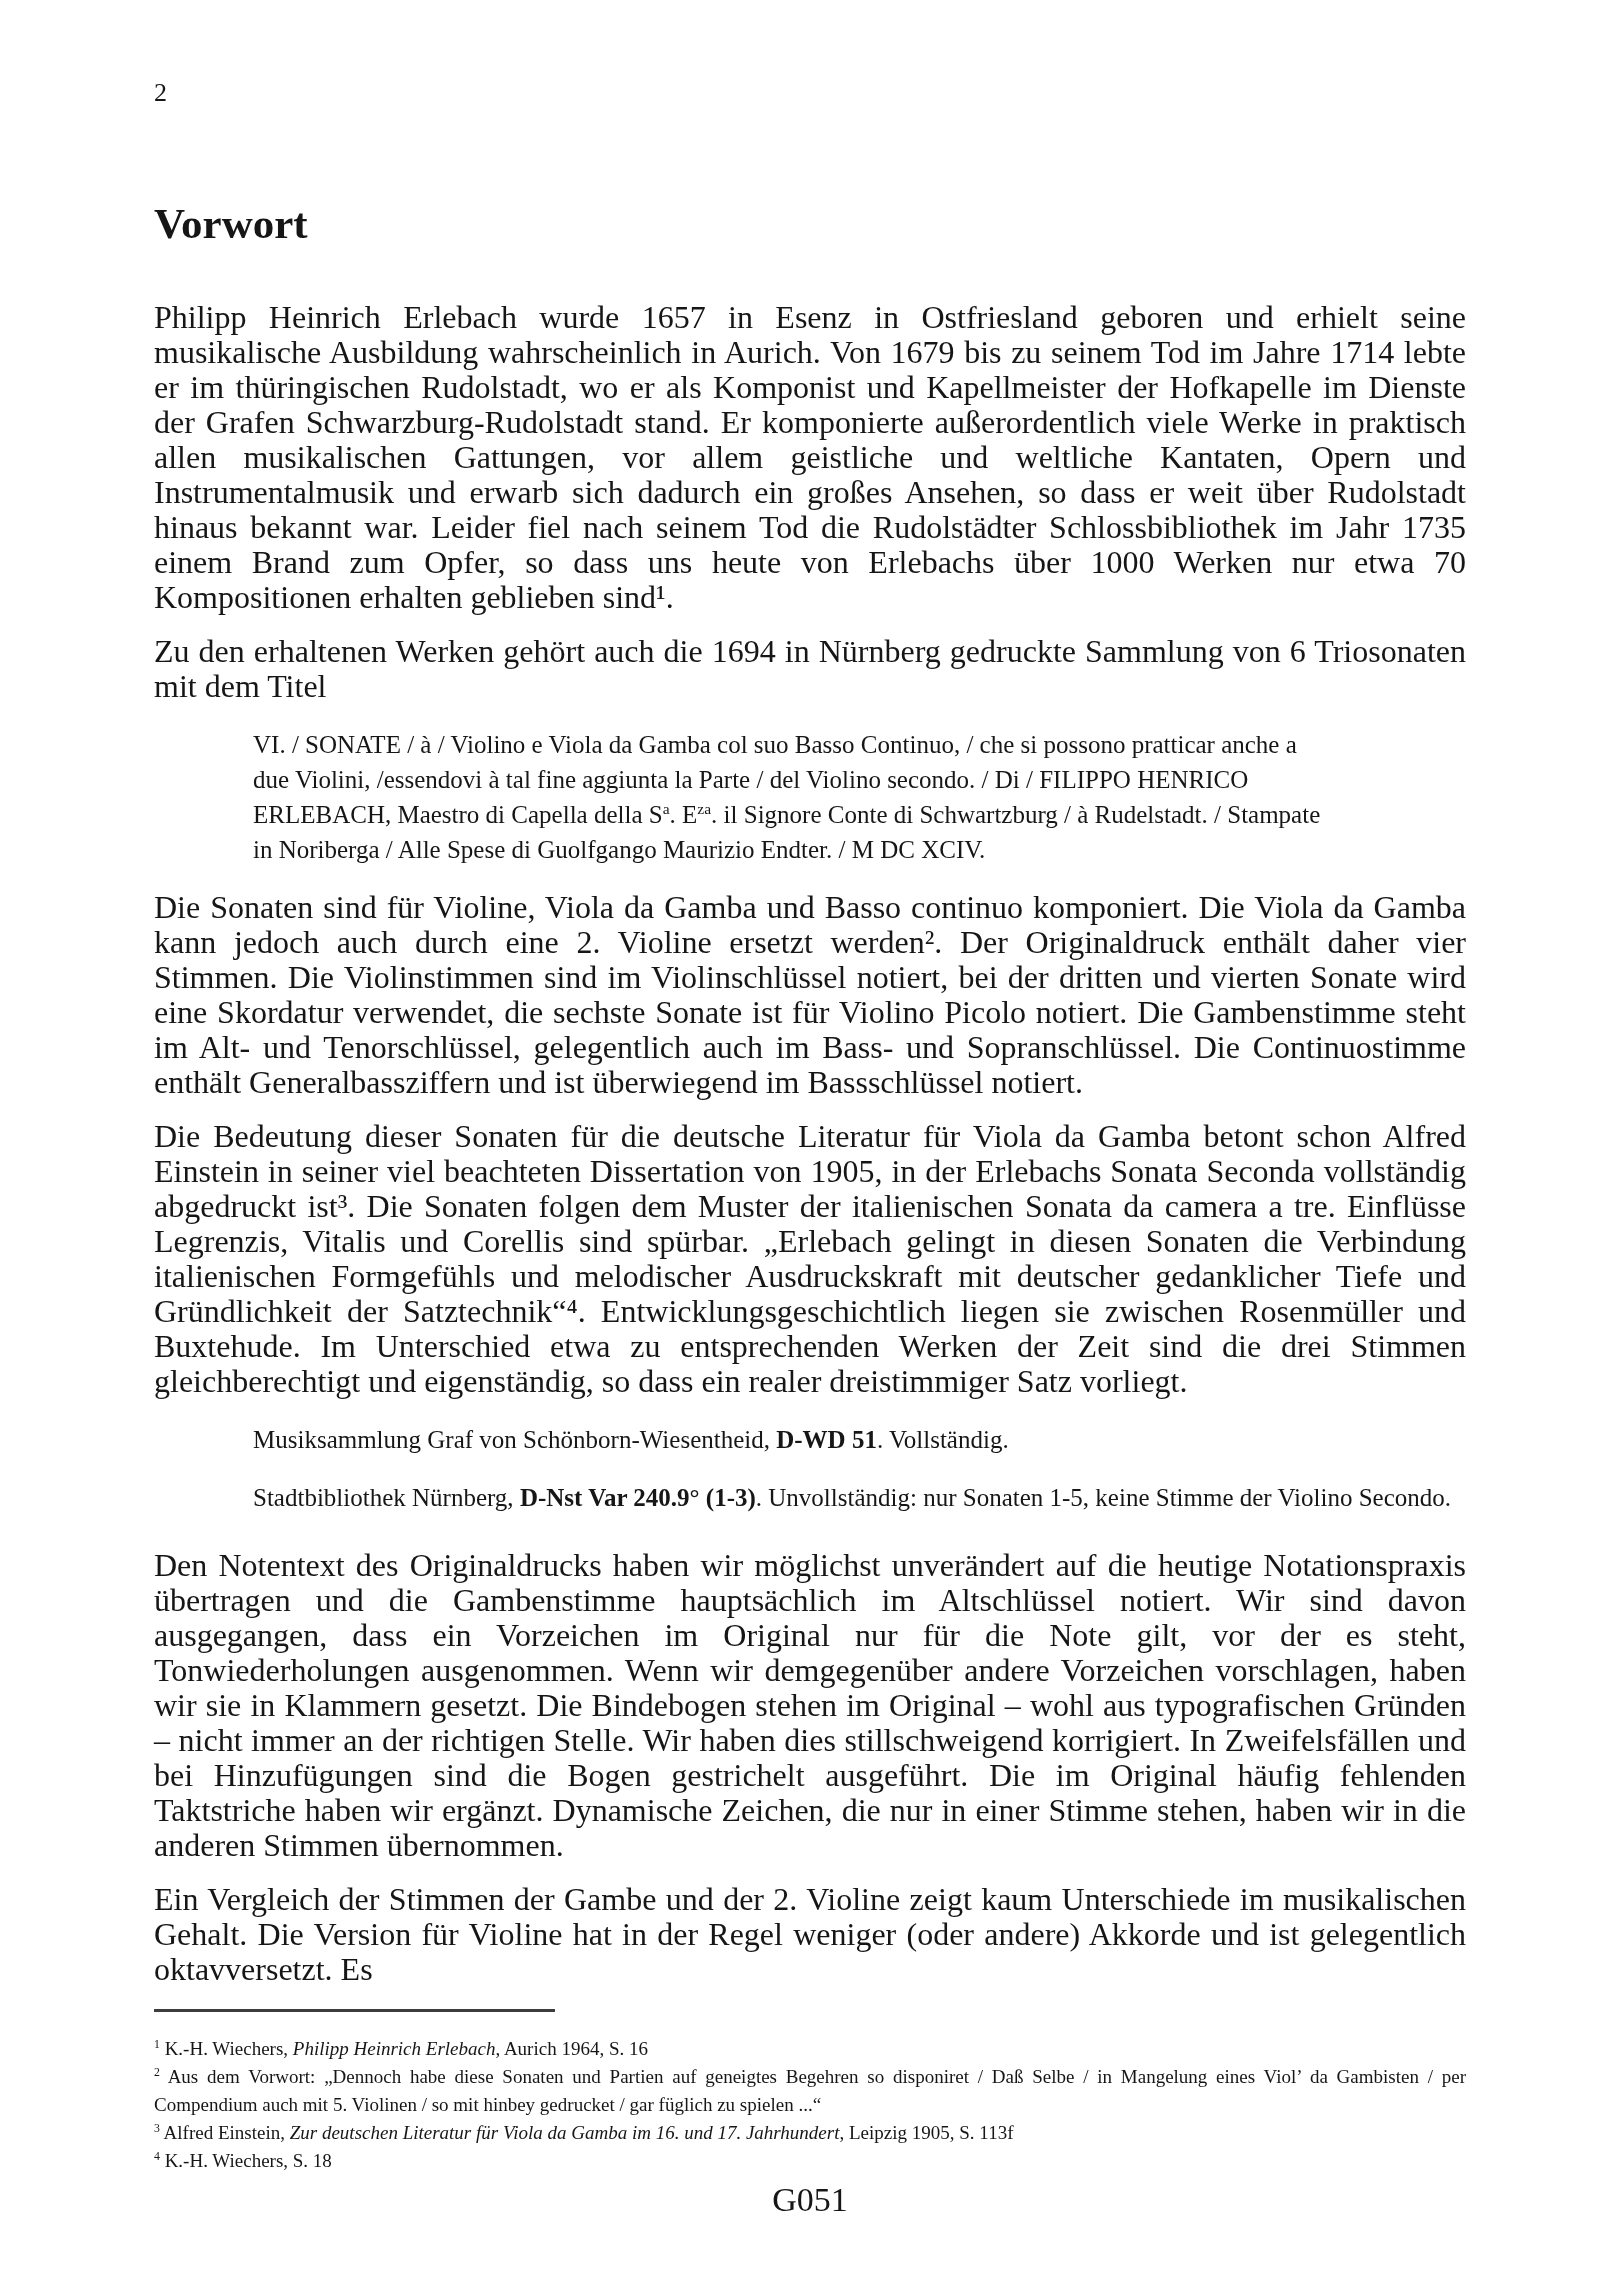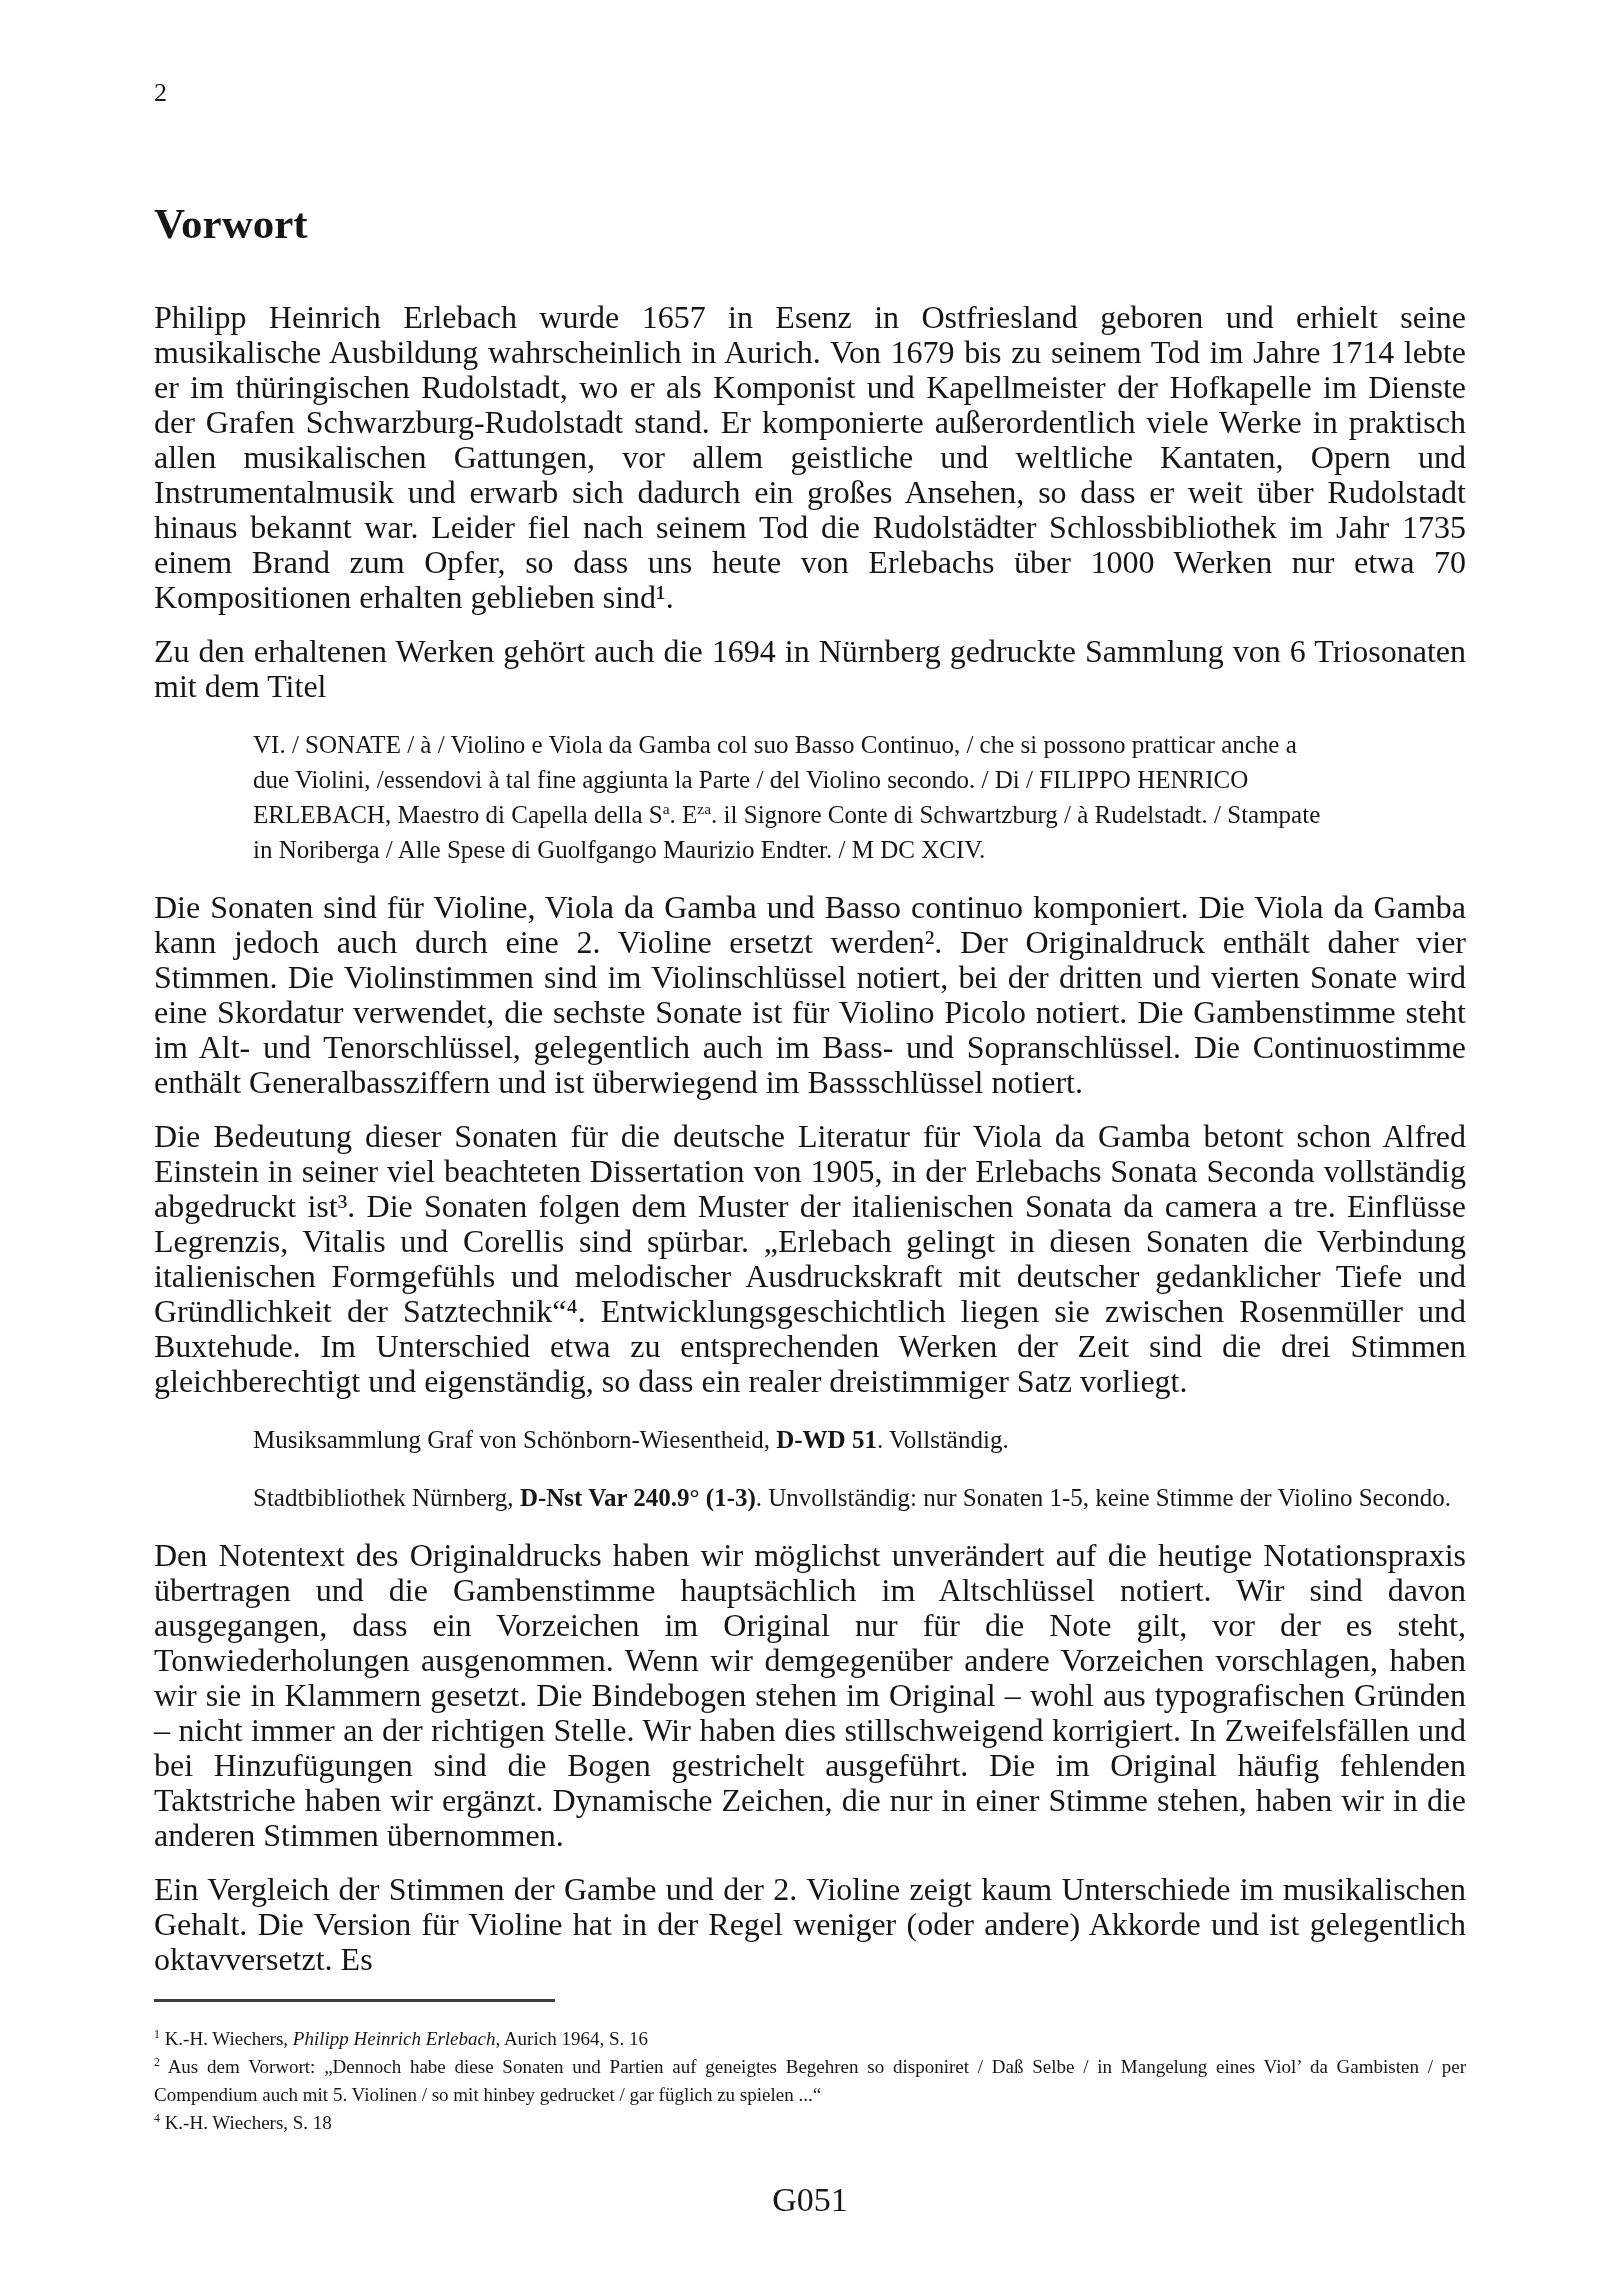--- a/index.html
+++ b/index.html
@@ -40,21 +40,21 @@
     margin: 23px 130px 23px 99px;
     text-align: left;
   }
   .source {
     font-size: 25px;
     line-height: 35px;
     margin: 23px 0 0 99px;
     text-align: left;
   }
   .source:last-of-type { margin-bottom: 23px; }
-  .sources-block { margin-bottom: 23px; }
+  .sources-block { margin-bottom: 33px; }
   sup {
     font-size: 0.62em;
     vertical-align: super;
     line-height: 0;
   }
   .footnote-rule {
     width: 401px;
     height: 3.6px;
     background: #3d3d3d;
     margin: 21.5px 0 23px 0;
@@ -109,20 +109,23 @@
   <p class="body">Ein Vergleich der Stimmen der Gambe und der 2. Violine zeigt kaum Unterschiede im musikalischen Gehalt. Die Version für Violine hat in der Regel weniger (oder andere) Akkorde und ist gelegentlich oktavversetzt. Es</p>
 
   <div class="footnote-rule"></div>
 
   <div>
     <p class="footnote"><sup>1</sup>
 <span>K.-H. Wiechers,</span>
 <i>Philipp Heinrich Erlebach</i><span>, Aurich 1964, S. 16</span></p>
     <p class="footnote"><sup>2</sup>
 <span>Aus dem Vorwort: „Dennoch habe diese Sonaten und Partien auf geneigtes Begehren so disponiret / Daß Selbe / in Mangelung eines Viol’ da Gambisten / per Compendium auch mit 5. Violinen / so mit hinbey gedrucket / gar füglich zu spielen ...“</span></p>
+    <p class="footnote"><sup>3</sup>
+<span>Alfred Einstein,</span>
+<i>Zur deutschen Literatur für Viola da Gamba im 16. und 17. Jahrhundert</i><span>, Leipzig 1905, S. 113f</span></p>
     <p class="footnote"><sup>4</sup>
 <span>K.-H. Wiechers, S. 18</span></p>
   </div>
 
   <div class="footer-code">G051</div>
 
 </div>
 
 
 </body></html>

